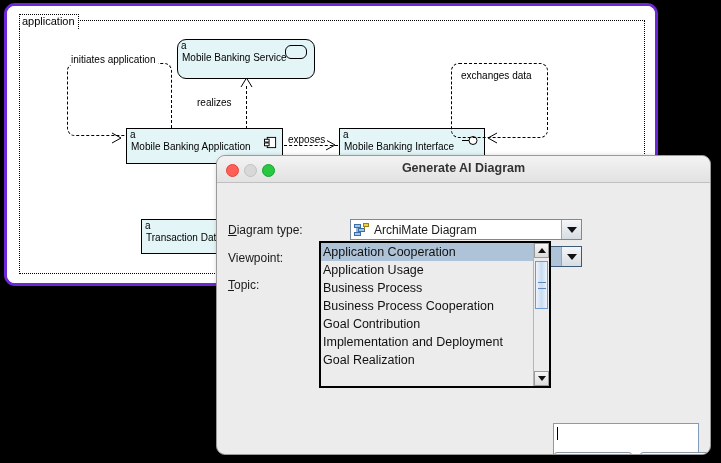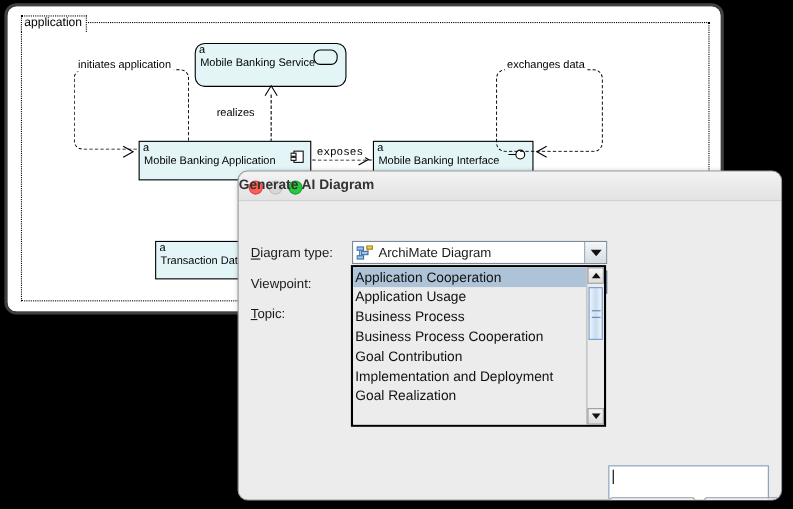--- a/index.html
+++ b/index.html
@@ -20,21 +20,21 @@
 
   
   .editor-window {
     position: absolute;
     left: 4px;
     top: 3px;
     width: 654px;
     height: 283px;
     background: #ffffff;
     border-radius: 11px;
-    border: 3px solid #404040;
+    border: 3px solid #6d28d9;
     box-sizing: border-box;
     overflow: hidden;
   }
   .canvas {
     position: absolute;
     inset: 0;
     background: #ffffff;
   }
   
   .group-dotted {
@@ -157,21 +157,21 @@
   .dlg-titlebar {
     position: relative;
     height: 26px;
     background: linear-gradient(#f3f3f3, #e2e2e2);
     border-bottom: 1px solid #c0c0c0;
     border-radius: 8px 8px 0 0;
   }
   .dlg-title {
     position: absolute;
     left: 0; right: 0; top: 5px;
-    text-align: left;
+    text-align: center;
     font-size: 12.5px;
     font-weight: bold;
     color: #333;
   }
   .tl {
     position: absolute;
     top: 8px;
     width: 11px; height: 11px;
     border-radius: 50%;
   }
@@ -189,20 +189,21 @@
   .mn { text-decoration: underline; }
 
   .combo {
     position: absolute;
     height: 21px;
     border: 1px solid #7a8a99;
     box-sizing: border-box;
     display: flex;
     align-items: center;
     background: #ffffff;
+    margin-left: 30px;
   }
   .combo.sel {
     background: #aec3d8;
     border: 1px solid #3c5a78;
   }
   .combo-text {
     flex: 1;
     font-size: 12px;
     padding-left: 4px;
     color: #1a1a1a;
@@ -370,33 +371,33 @@
           <rect x="3.5" y="1.5" width="9" height="11" fill="#fff" stroke="#000" stroke-width="1"></rect>
           <rect x="0.5" y="3.5" width="5" height="3" fill="#fff" stroke="#000" stroke-width="1"></rect>
           <rect x="0.5" y="7.5" width="5" height="3" fill="#fff" stroke="#000" stroke-width="1"></rect>
         </svg>
       </div>
 
       <div class="hline-dashed" style="left:277px; top:139px; width:54px;"></div>
       <svg style="position:absolute; left:318px; top:133px; width:16px; height:13px;">
         <path d="M1 1 L10 6 L1 11" fill="none" stroke="#000" stroke-width="1"></path>
       </svg>
-      <div class="rel-label" style="left:279px; top:128px;font-family:Liberation Mono, monospace;">exposes</div>
+      <div class="rel-label" style="left:279px; top:128px;">exposes</div>
 
       <div class="el" style="left:332px; top:122px; width:146px; height:36px;">
         <span class="el-a">a</span>
         <span class="el-name">Mobile Banking Interface</span>
         <svg class="icon-interface" viewBox="0 0 17 11">
           <line x1="0" y1="5.5" x2="7" y2="5.5" stroke="#000" stroke-width="1"></line>
           <circle cx="11" cy="5.5" r="4" fill="#fff" stroke="#000" stroke-width="1"></circle>
         </svg>
       </div>
 
       <div class="dashed-box" style="left:444px; top:57px; width:97px; height:75px;"></div>
-      <div class="rel-label" style="left:452px; top:48px;text-align:center;">exchanges data</div>
+      <div class="rel-label" style="left:452px; top:64px;text-align:center;">exchanges data</div>
       <svg style="position:absolute; left:478px; top:126px; width:18px; height:14px;">
         <path d="M12 1 L3 6 L12 11" fill="none" stroke="#000" stroke-width="1"></path>
       </svg>
 
       <div class="el" style="left:134px; top:213px; width:120px; height:35px;">
         <span class="el-a">a</span>
         <span class="el-name">Transaction Data</span>
       </div>
 
     </div>

